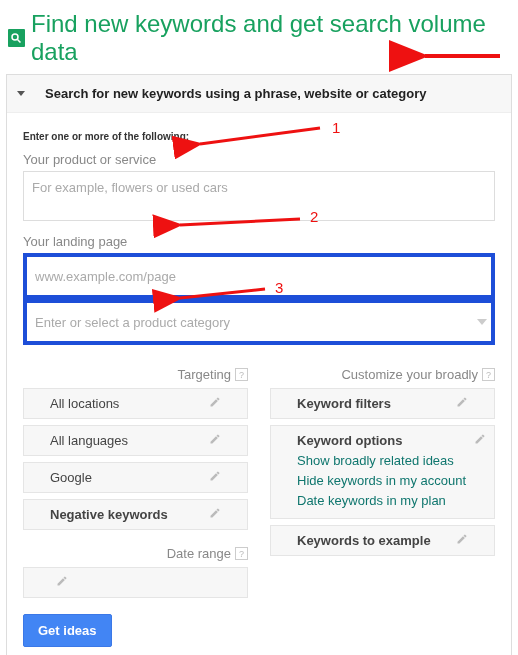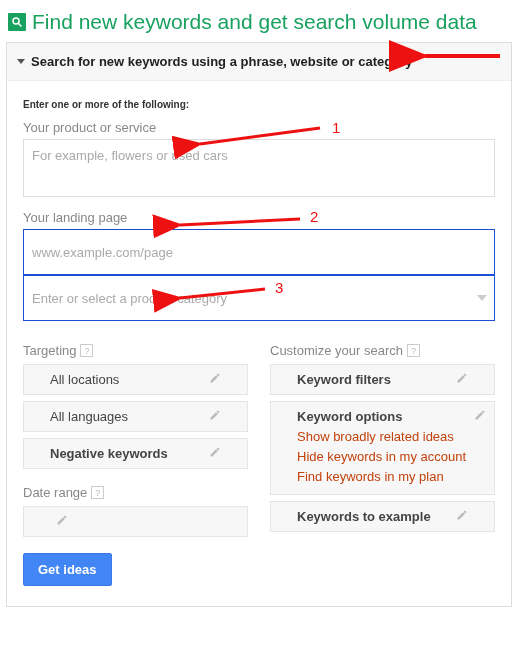--- a/index.html
+++ b/index.html
@@ -1,38 +1,38 @@
 <!DOCTYPE html>
 <html><head>
 <meta charset="utf-8">
 <style>
   * { box-sizing: border-box; margin: 0; padding: 0; font-family: Arial, Helvetica, sans-serif; }
   body { width: 518px; background: #fff; color: #333; font-size: 13px; position: relative; }
   .header { display: flex; align-items: center; padding: 10px 8px 8px 8px; gap: 6px; }
   .header-icon { width: 18px; height: 18px; background: #18a15f; display: inline-flex; align-items: center; justify-content: center; border-radius: 1px; }
-  .header-title { color: #18a15f; font-size: 21px; font-weight: 400; }
+  .header-title { color: #18a15f; font-size: 24px; font-weight: 400; }
   .panel { border: 1px solid #ddd; margin: 0 6px; }
-  .accordion-header { background: #f7f7f7; border-bottom: 1px solid #eee; padding: 11px 10px; font-weight: bold; font-size: 13px; color: #222; display: flex; align-items: center; gap: 6px; cursor: pointer; }
+  .accordion-header { background: #f7f7f7; border-bottom: 1px solid #eee; padding: 11px 10px; font-weight: bold; font-size: 13px; color: #222; display: flex; align-items: center; gap: 20px; cursor: pointer; }
   .caret-down { width: 0; height: 0; border-left: 4px solid transparent; border-right: 4px solid transparent; border-top: 5px solid #555; }
   .form-body { padding: 18px 16px 20px 16px; }
   .section-prompt { font-weight: bold; font-size: 10px; color: #333; margin-bottom: 6px; }
   .field-label { color: #888; font-size: 13px; margin: 10px 0 4px 0; }
-  .textarea { width: 100%; border: 1px solid #ddd; padding: 8px; font-size: 13px; color: #a16207; resize: none; height: 58px; }
+  .textarea { width: 100%; border: 1px solid #ddd; padding: 8px; font-size: 13px; color: #a16207; resize: none; height: 50px; }
   .textarea::placeholder, .textinput::placeholder { color: #aaa; }
-  .textinput { width: 100%; border: 1px solid #1d4ed8; padding: 12px 8px; font-size: 13px; height: 46px; }
+  .textinput { width: 100%; border: 4px solid #1d4ed8; padding: 12px 8px; font-size: 13px; height: 46px; }
   .select-wrap { position: relative; }
   .select-wrap .chev { position: absolute; right: 8px; top: 50%; transform: translateY(-50%); width: 0; height: 0; border-left: 5px solid transparent; border-right: 5px solid transparent; border-top: 6px solid #ccc; pointer-events: none; }
   .columns { display: flex; gap: 22px; margin-top: 22px; }
   .col { flex: 1 1 0; }
-  .group-heading { color: #888; font-size: 13px; margin-bottom: 6px; display: flex; align-items: center; gap: 4px; }
+  .group-heading { color: #888; font-size: 13px; margin-bottom: 6px; display: flex; align-items: center; gap: 4px; justify-content: flex-end; }
   .help { display: inline-flex; width: 13px; height: 13px; border: 1px solid #ccc; font-size: 9px; align-items: center; justify-content: center; color: #bbb; }
   .chip { background: #f7f7f7; border: 1px solid #e5e5e5; padding: 7px 26px; font-size: 13px; color: #444; display: flex; align-items: flex-start; justify-content: space-between; margin-bottom: 6px; cursor: pointer; }
   .chip .pencil { color: #bbb; flex-shrink: 0; margin-left: 6px; }
   .chip-title { font-weight: bold; }
-  .chip-sub { font-weight: normal; color: #c2410c; margin-top: 4px; line-height: 1.4; }
+  .chip-sub { font-weight: normal; color: #0f766e; margin-top: 4px; line-height: 1.4; }
   .btn-primary { background: #4285f4; color: #fff; border: 1px solid #3b78e7; padding: 8px 14px; font-size: 13px; font-weight: bold; border-radius: 2px; cursor: pointer; margin-top: 10px; }
   .annotation { position: absolute; pointer-events: none; color: #e11; font-size: 15px; font-weight: 400; }
   .arrow-svg { position: absolute; pointer-events: none; }
 </style>
 </head>
 <body>
 
 <div class="header">
   <span class="header-icon">
     <svg width="12" height="12" viewBox="0 0 24 24" fill="none" stroke="#fff" stroke-width="3">
@@ -77,56 +77,62 @@
                 <path d="M3 17.25V21h3.75l11-11-3.75-3.75L3 17.25zM20.7 7.05a1 1 0 0 0 0-1.4l-2.35-2.35a1 1 0 0 0-1.4 0L15 5.25 18.75 9l1.95-1.95z"></path>
               </svg></span>
         </div>
         <div class="chip">
           <span>All languages</span>
           <span class="pencil"><svg width="12" height="12" viewBox="0 0 24 24" fill="#bbb">
                 <path d="M3 17.25V21h3.75l11-11-3.75-3.75L3 17.25zM20.7 7.05a1 1 0 0 0 0-1.4l-2.35-2.35a1 1 0 0 0-1.4 0L15 5.25 18.75 9l1.95-1.95z"></path>
               </svg></span>
         </div>
         <div class="chip">
+          <span>Google</span>
+          <span class="pencil"><svg width="12" height="12" viewBox="0 0 24 24" fill="#bbb">
+                <path d="M3 17.25V21h3.75l11-11-3.75-3.75L3 17.25zM20.7 7.05a1 1 0 0 0 0-1.4l-2.35-2.35a1 1 0 0 0-1.4 0L15 5.25 18.75 9l1.95-1.95z"></path>
+              </svg></span>
+        </div>
+        <div class="chip">
           <span class="chip-title">Negative keywords</span>
           <span class="pencil"><svg width="12" height="12" viewBox="0 0 24 24" fill="#bbb">
                 <path d="M3 17.25V21h3.75l11-11-3.75-3.75L3 17.25zM20.7 7.05a1 1 0 0 0 0-1.4l-2.35-2.35a1 1 0 0 0-1.4 0L15 5.25 18.75 9l1.95-1.95z"></path>
               </svg></span>
         </div>
 
         <div class="group-heading" style="margin-top:16px">
           <span>Date range</span>
           <span class="help">?</span>
         </div>
         <div class="chip">
           <span class="pencil"><svg width="12" height="12" viewBox="0 0 24 24" fill="#bbb">
                 <path d="M3 17.25V21h3.75l11-11-3.75-3.75L3 17.25zM20.7 7.05a1 1 0 0 0 0-1.4l-2.35-2.35a1 1 0 0 0-1.4 0L15 5.25 18.75 9l1.95-1.95z"></path>
               </svg></span>
         </div>
       </div>
 
       <div class="col">
         <div class="group-heading">
-          <span>Customize your search</span>
+          <span>Customize your broadly</span>
           <span class="help">?</span>
         </div>
         <div class="chip">
           <span class="chip-title">Keyword filters</span>
           <span class="pencil"><svg width="12" height="12" viewBox="0 0 24 24" fill="#bbb">
                 <path d="M3 17.25V21h3.75l11-11-3.75-3.75L3 17.25zM20.7 7.05a1 1 0 0 0 0-1.4l-2.35-2.35a1 1 0 0 0-1.4 0L15 5.25 18.75 9l1.95-1.95z"></path>
               </svg></span>
         </div>
         <div class="chip" style="display:block;position:relative;padding-right:26px">
           <span class="pencil" style="position:absolute;right:8px;top:7px"><svg width="12" height="12" viewBox="0 0 24 24" fill="#bbb">
                 <path d="M3 17.25V21h3.75l11-11-3.75-3.75L3 17.25zM20.7 7.05a1 1 0 0 0 0-1.4l-2.35-2.35a1 1 0 0 0-1.4 0L15 5.25 18.75 9l1.95-1.95z"></path>
               </svg></span>
           <div class="chip-title">Keyword options</div>
           <div class="chip-sub">Show broadly related ideas</div>
           <div class="chip-sub" style="margin-top:2px">Hide keywords in my account</div>
-          <div class="chip-sub" style="margin-top:2px">Find keywords in my plan</div>
+          <div class="chip-sub" style="margin-top:2px">Date keywords in my plan</div>
         </div>
         <div class="chip">
           <span class="chip-title">Keywords to example</span>
           <span class="pencil"><svg width="12" height="12" viewBox="0 0 24 24" fill="#bbb">
                 <path d="M3 17.25V21h3.75l11-11-3.75-3.75L3 17.25zM20.7 7.05a1 1 0 0 0 0-1.4l-2.35-2.35a1 1 0 0 0-1.4 0L15 5.25 18.75 9l1.95-1.95z"></path>
               </svg></span>
     </div>
       </div>
     </div>
 

